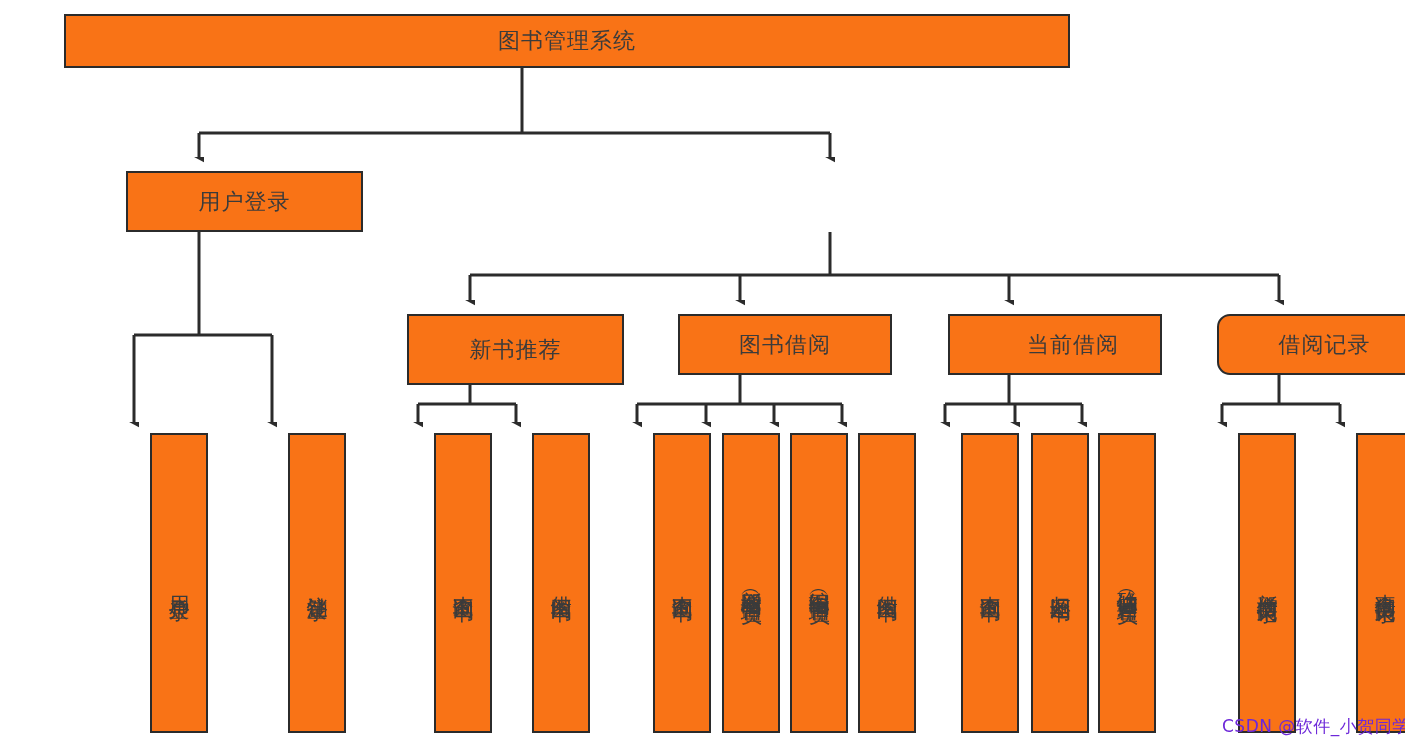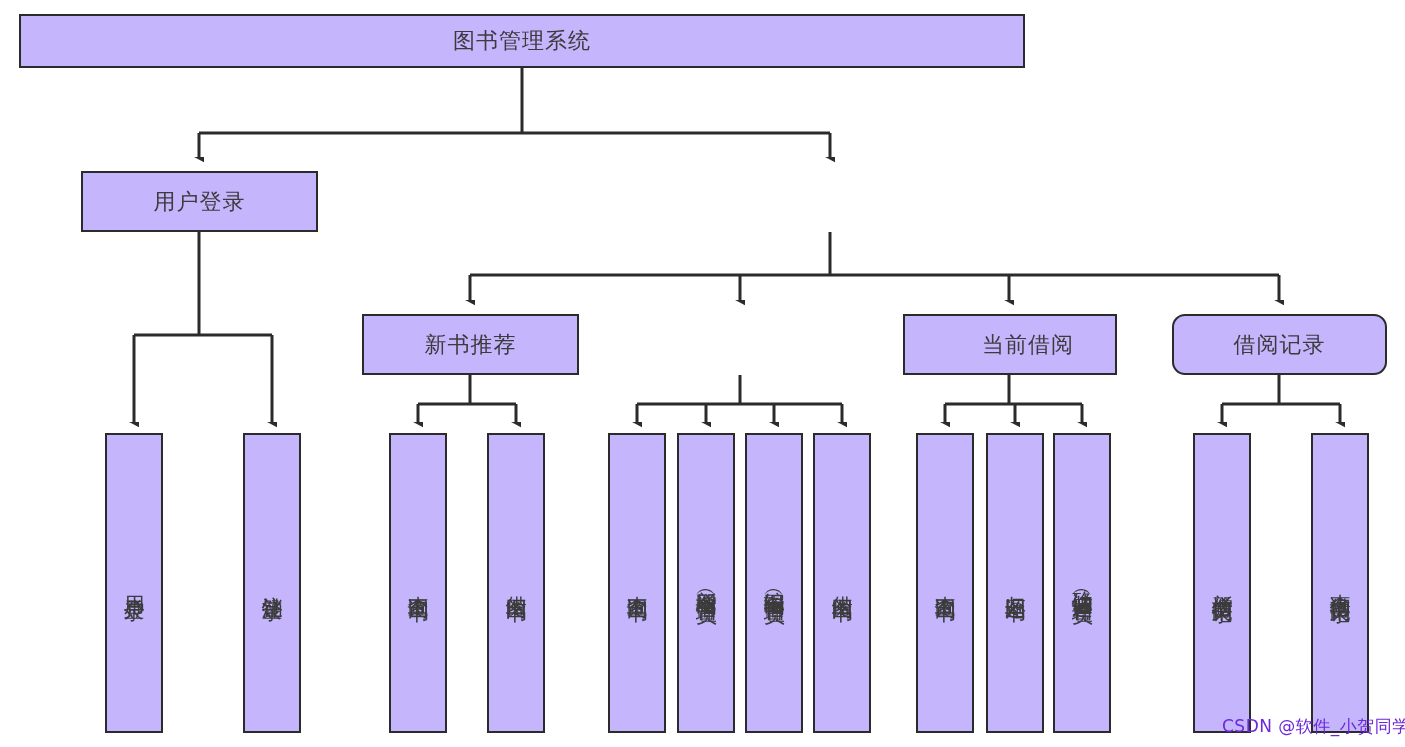--- a/index.html
+++ b/index.html
@@ -14,27 +14,28 @@
     position: relative;
     width: 1405px;
     height: 747px;
     background: #ffffff;
     overflow: hidden;
   }
   .node {
     position: absolute;
     box-sizing: border-box;
     border: 2.5px solid #2b2b2b;
-    background: #c4b5fd;
+    background: #f97316;
     color: #3b3b3b;
     display: flex;
     align-items: center;
     justify-content: center;
     text-align: center;
     line-height: 1.25;
+    margin-left: 45px;
   }
   .node.h {
     font-size: 22px;
     letter-spacing: 1px;
   }
   .node.v {
     font-size: 21px;
     letter-spacing: 2px;
     writing-mode: vertical-rl;
     text-orientation: upright;
@@ -127,22 +128,25 @@
   </svg>
 
   <div class="node h node-title" style="left:19px; top:14px; width:1006px; height:54px;">
     <span class="label">图书管理系统</span>
   </div>
 
   <div class="node h" style="left:81px; top:171px; width:237px; height:61px;">
     <span class="label">用户登录</span>
   </div>
 
-  <div class="node h" style="left:362px; top:314px; width:217px; height:61px;">
+  <div class="node h" style="left:362px; top:314px; width:217px; height:71px;">
     <span class="label">新书推荐</span>
+  </div>
+  <div class="node h" style="left:633px; top:314px; width:214px; height:61px;">
+    <span class="label">图书借阅</span>
   </div>
   <div class="node h" style="left:903px; top:314px; width:214px; height:61px;padding-left:36px;">
     <span class="label">当前借阅</span>
   </div>
   <div class="node h" style="left:1172px; top:314px; width:215px; height:61px;border-radius:13px;">
     <span class="label">借阅记录</span>
   </div>
 
   <div class="node v" style="left:105px; top:433px; width:58px; height:300px;">
     <span class="label">用户登录</span>

